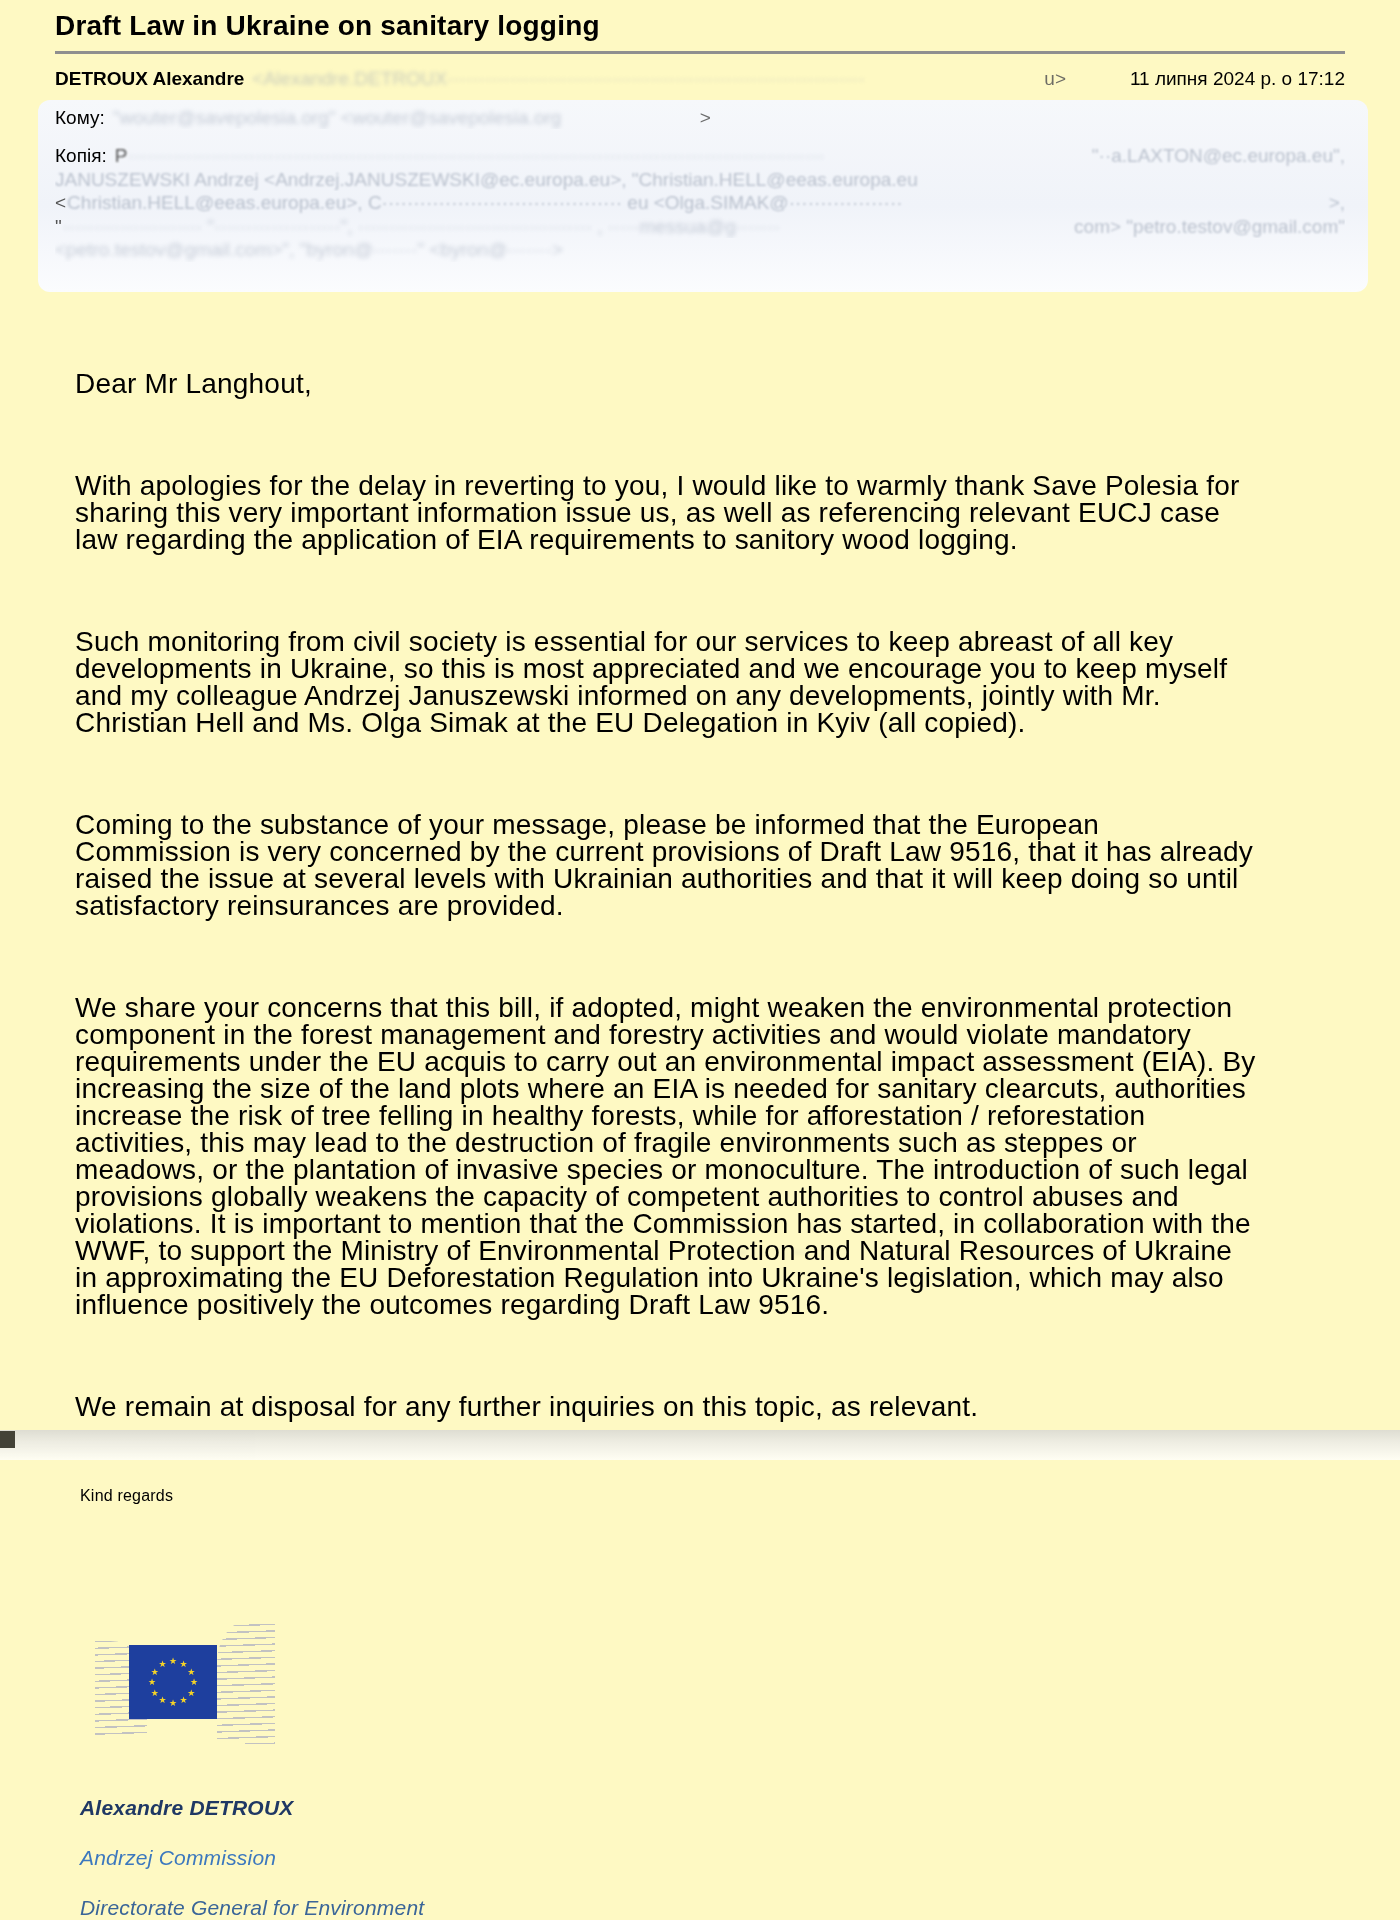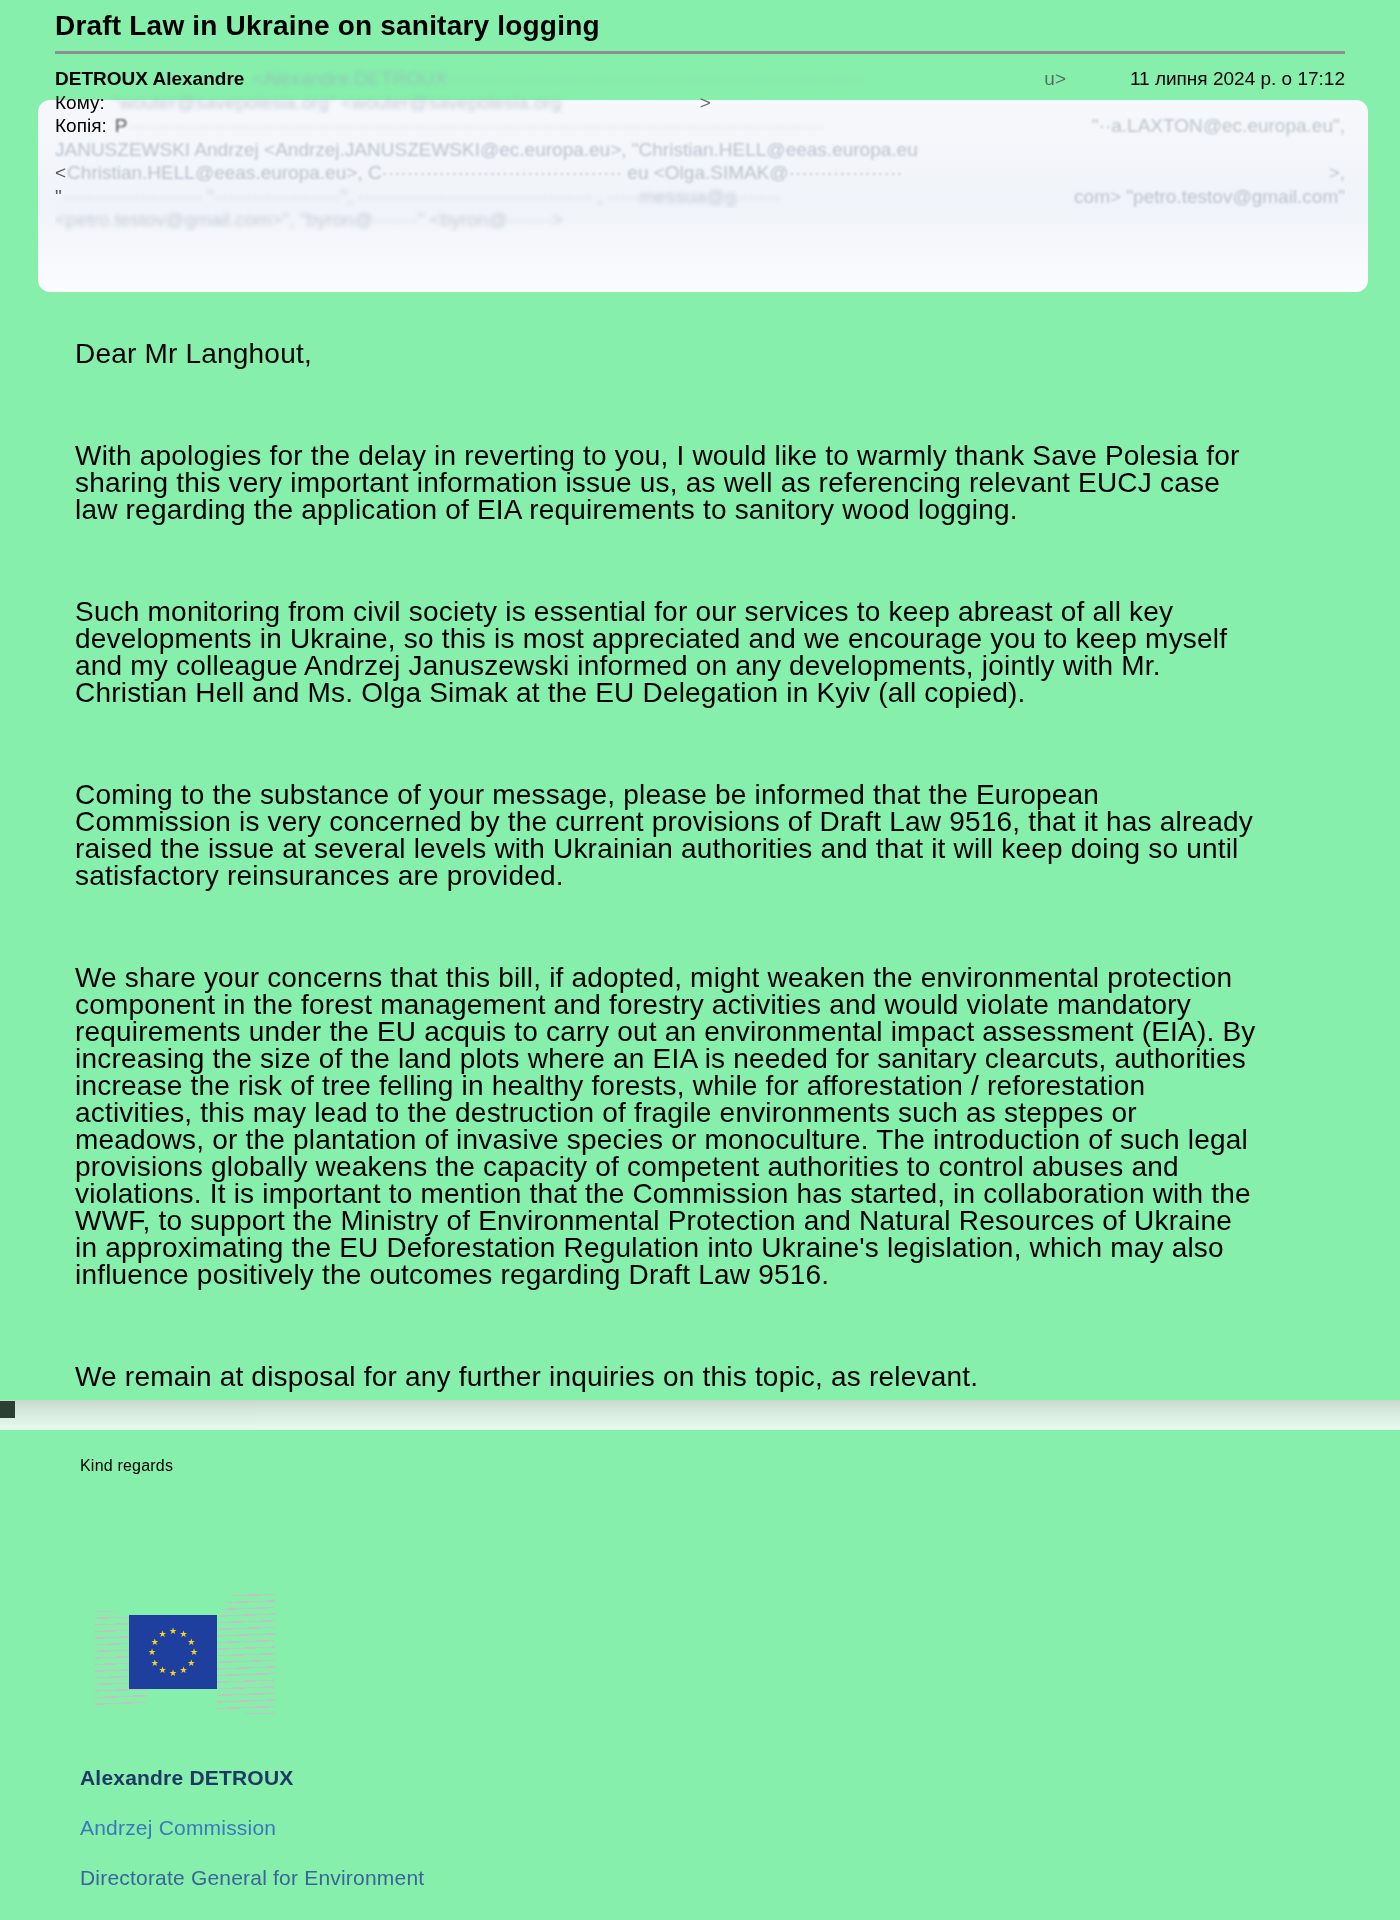--- a/index.html
+++ b/index.html
@@ -1,37 +1,37 @@
 <!DOCTYPE html>
 <html><head>
 <meta charset="utf-8">
 <style>
   html,body{margin:0;padding:0;background:#ffffff;}
   .page{
     position:relative;
     width:1400px;height:1920px;
-    background:#86efac;
+    background:#fef9c3;
     font-family:"Liberation Sans", sans-serif;
     color:#000;
     overflow:hidden;
   }
   .redaction-wash{
     position:absolute;left:38px;top:100px;width:1330px;height:192px;
     background:linear-gradient(180deg,#f6f8fb 0%,#f0f3f9 55%,#fbfcfe 100%);
     border-radius:12px;z-index:0;
   }
   .content{position:relative;z-index:1;padding:10px 55px 0 55px;}
   .title{
     font-size:28px;font-weight:bold;margin:0 0 9px 0;letter-spacing:.2px;line-height:32px;
   }
   .rule{border:none;border-top:3px solid #8f8f8f;margin:0 0 13px 0;}
   .hdr{font-size:19px;line-height:23.5px;}
   .hdr-row{display:flex;align-items:baseline;white-space:nowrap;overflow:hidden;}
   .sender-name{font-weight:bold;margin-right:8px;}
-  .hdr-label{margin-right:8px;}
+  .hdr-label{margin-right:8px;margin-top:15px;}
   .date{margin-left:auto;text-align:center;}
   .red{
     filter:blur(2px);
     color:#97a2b4;opacity:.5;
     display:inline-block;white-space:nowrap;overflow:hidden;vertical-align:bottom;
   }
   .red-strong{
     filter:blur(1.2px);
     color:#8c97a9;opacity:.55;
     display:inline-block;white-space:nowrap;overflow:hidden;vertical-align:bottom;
@@ -71,21 +71,21 @@
   }
   .swoosh.left{left:0;top:22px;width:52px;height:95px;border-top-right-radius:70% 40%;}
   .swoosh.right{left:122px;top:0;width:58px;height:125px;border-top-left-radius:60% 35%;}
   .eu-flag{position:absolute;left:34px;top:26px;width:88px;height:74px;background:#1e3f9e;}
   .star{position:absolute;left:50%;top:50%;width:0;height:0;}
   .star::before{
     content:"★";position:absolute;font-size:9px;color:#f5d327;line-height:0;
     transform:translate(-50%,-50%) rotate(var(--a)) translateY(-21px) rotate(calc(-1 * var(--a)));
   }
   .sig{margin:52px 0 0 25px;}
-  .sig p{margin:0 0 26px 0;font-size:21px;line-height:24px;letter-spacing:.2px;}
+  .sig p{margin:0 0 26px 0;font-size:21px;line-height:24px;letter-spacing:.2px;font-style:italic;}
   .sig-name{font-weight:bold;color:#1f3864;}
   .sig-ec{color:#3c78be;}
   .sig-dir{color:#3a6598;}
   .sig-unit{color:#3c78be;}
 </style>
 </head>
 <body>
 
 <div class="page">
   <div class="redaction-wash"></div>

